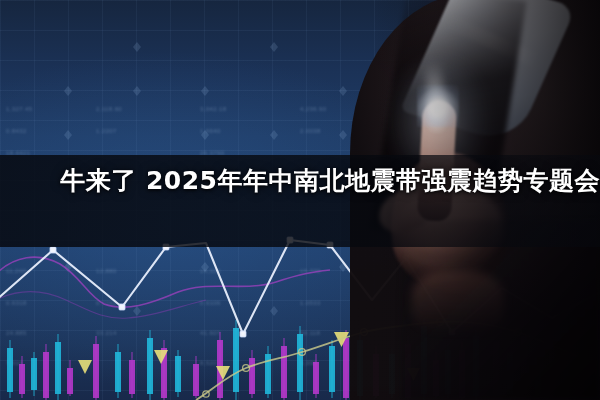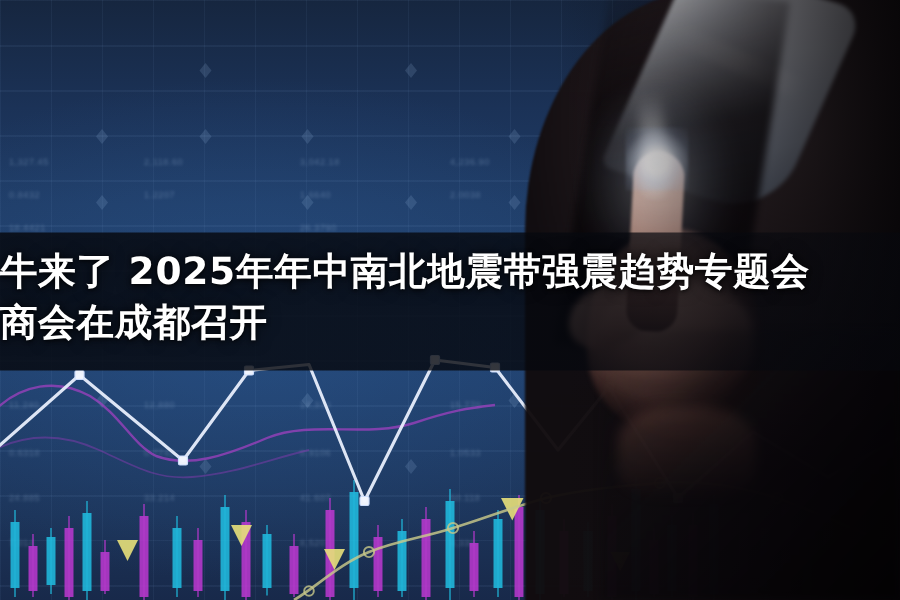--- a/index.html
+++ b/index.html
@@ -85,21 +85,21 @@
     border-radius:40% 40% 30% 30%;filter:blur(4px);}
   
   .right-fade{position:absolute;right:0;top:0;width:230px;height:400px;
     background:linear-gradient(270deg,rgba(4,3,5,.88) 0%,rgba(8,6,9,.6) 38%,rgba(12,10,14,.18) 74%,rgba(20,18,24,0) 100%);}
   .bottom-dark{position:absolute;right:0;bottom:0;width:200px;height:180px;
     background:linear-gradient(315deg,rgba(3,2,4,.92),rgba(10,8,11,.35) 60%,rgba(16,14,18,0));
     filter:blur(2px);}
   
   .band{position:absolute;left:0;width:600px;
     background:linear-gradient(90deg,rgba(6,8,14,.84) 0%,rgba(6,8,14,.80) 62%,rgba(6,8,14,.62) 82%,rgba(6,8,14,.52) 100%);}
-  .headline{position:absolute;left:0;width:600px;text-align:left;
+  .headline{position:absolute;left:0;width:600px;text-align:right;
     color:#ffffff;font-weight:700;letter-spacing:.5px;line-height:1.34;
     text-shadow:0 1px 3px rgba(0,0,0,.9),0 0 10px rgba(0,0,0,.7);
     font-family:"DejaVu Sans","Liberation Sans",sans-serif;}
   .hl-line{display:block;}
 </style>
 </head>
 <body>
 
 <div id="stage">
 
@@ -316,16 +316,15 @@
     </div>
   </div>
 
   <div class="right-fade"></div>
   <div class="bottom-dark"></div>
 
   <div class="band" style="top:155px;height:92px;"></div>
 
   <div class="headline" style="top:164px;font-size:25px;">
     <span class="hl-line">牛来了 2025年年中南北地震带强震趋势专题会</span>
-    <span class="hl-line">商会在成都召开</span>
   </div>
 
 </div>
 
 </body></html>

